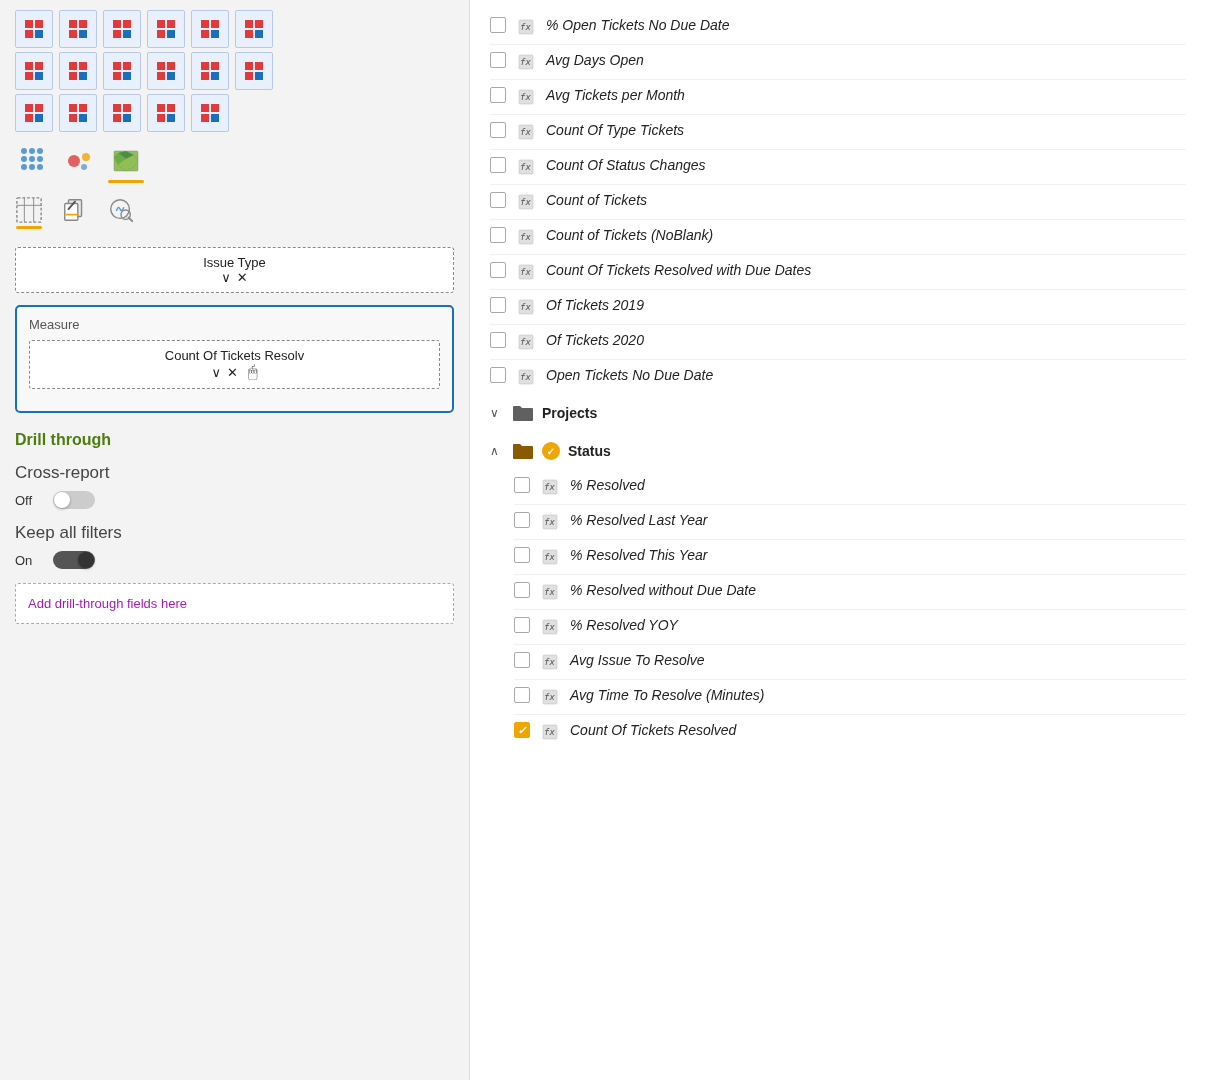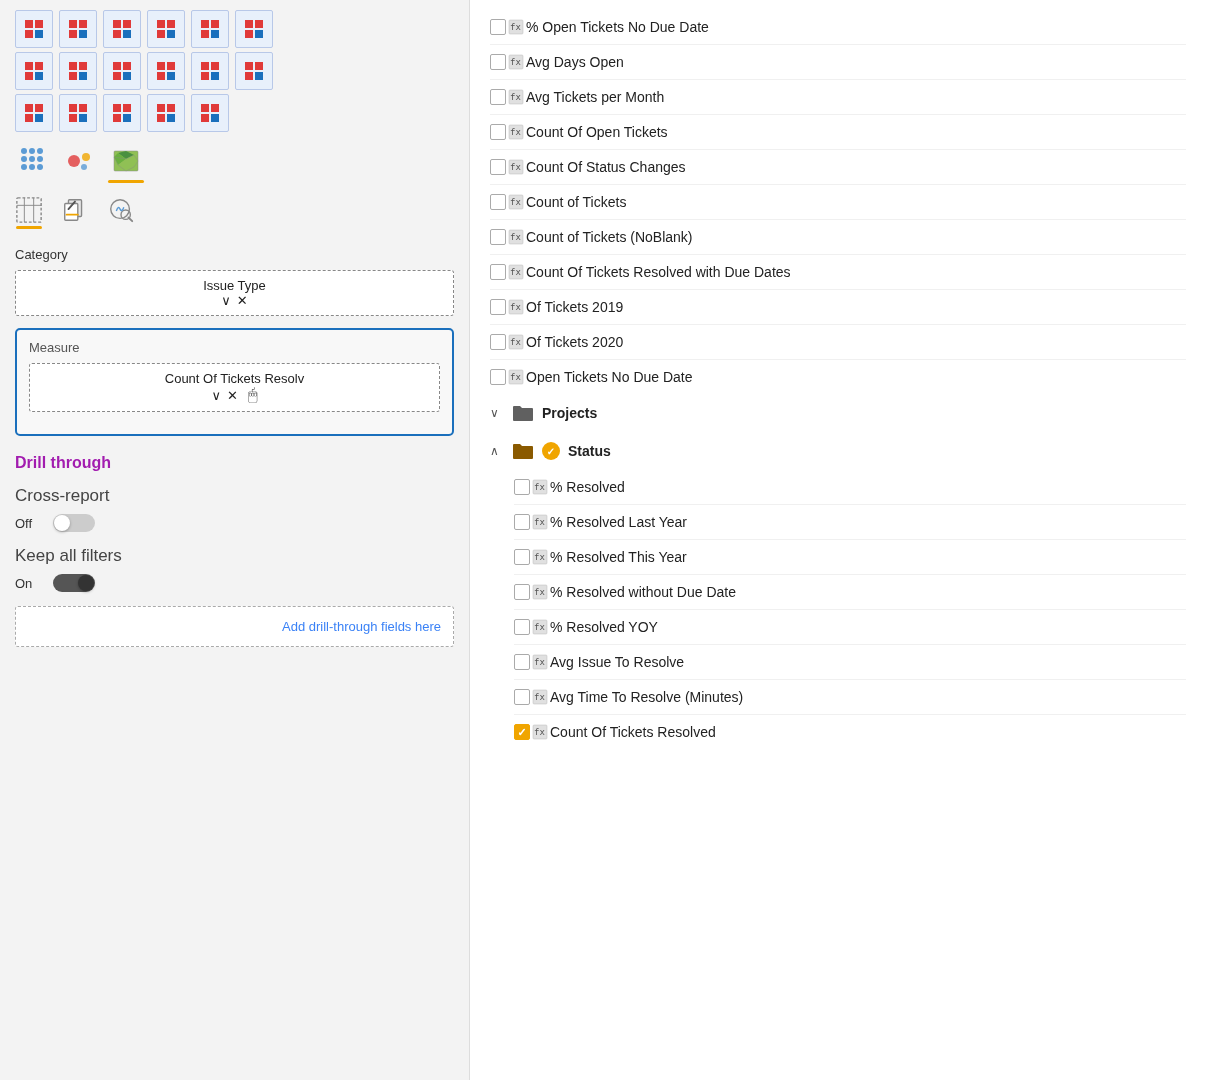--- a/index.html
+++ b/index.html
@@ -142,21 +142,21 @@
     }
 
     .drill-section {
       margin-bottom: 16px;
     }
 
     .drill-title {
       font-size: 16px;
       font-weight: 600;
       margin-bottom: 14px;
-      color: #a21caf;
+      color: #4d7c0f;
     }
 
     .sub-label {
       font-size: 17px;
       color: #444;
       margin-bottom: 8px;
     }
 
     .toggle-row {
       display: flex;
@@ -203,40 +203,41 @@
 
     .toggle-track.on .toggle-thumb {
       left: calc(100% - 17px);
       background: #333;
     }
 
     .add-drillthrough {
       border: 1.5px dashed #aaa;
       border-radius: 3px;
       padding: 12px;
-      text-align: right;
-      color: #3b82f6;
+      text-align: left;
+      color: #a21caf;
       font-size: 13px;
       background: white;
       cursor: pointer;
     }
 
     
     .right-panel {
       flex: 1;
       background: white;
       padding: 10px 20px;
       overflow-y: auto;
     }
 
     .field-item {
       display: flex;
-      align-items: center;
       padding: 7px 0;
+      gap: 10px;
       border-bottom: 1px solid #f0f0f0;
+      font-style: italic;
     }
 
     .field-item:last-child {
       border-bottom: none;
     }
 
     .checkbox {
       width: 16px;
       height: 16px;
       border: 1.5px solid #aaa;
@@ -522,21 +523,20 @@
     <div class="toolbar-icon">
       <svg viewBox="0 0 30 30" width="30" height="30">
         <circle cx="14" cy="14" r="10" fill="none" stroke="#888" stroke-width="1.5"></circle>
         <circle cx="20" cy="20" r="5" fill="none" stroke="#888" stroke-width="1.5"></circle>
         <line x1="23" y1="23" x2="27" y2="27" stroke="#888" stroke-width="2" stroke-linecap="round"></line>
         <path d="M10 16 Q12 10 14 14 Q16 18 18 12" fill="none" stroke="#5b9bd5" stroke-width="1.5"></path>
       </svg>
     </div>
   </div>
 
-  <div class="section-label">Category</div>
   <div class="dropdown-field">
     <span>Issue Type</span>
     <div class="dropdown-icons">
       <span>∨</span>
       <span>✕</span>
     </div>
   </div>
 
   <div class="measure-box">
     <div class="measure-label">Measure</div>
@@ -607,21 +607,21 @@
         <span class="field-name">Avg Tickets per Month</span>
       </div>
       <div class="field-item">
         <div class="checkbox"></div>
         <div class="field-icon">
           <svg viewBox="0 0 16 16" width="16" height="16">
     <rect x="1" y="1" width="14" height="14" rx="1" fill="#e0e0e0" stroke="#bbb" stroke-width="0.5"></rect>
     <text x="2" y="11" font-size="9" fill="#555" font-family="monospace">fx</text>
   </svg>
         </div>
-        <span class="field-name">Count Of Open Tickets</span>
+        <span class="field-name">Count Of Type Tickets</span>
       </div>
       <div class="field-item">
         <div class="checkbox"></div>
         <div class="field-icon">
           <svg viewBox="0 0 16 16" width="16" height="16">
     <rect x="1" y="1" width="14" height="14" rx="1" fill="#e0e0e0" stroke="#bbb" stroke-width="0.5"></rect>
     <text x="2" y="11" font-size="9" fill="#555" font-family="monospace">fx</text>
   </svg>
         </div>
         <span class="field-name">Count Of Status Changes</span>

